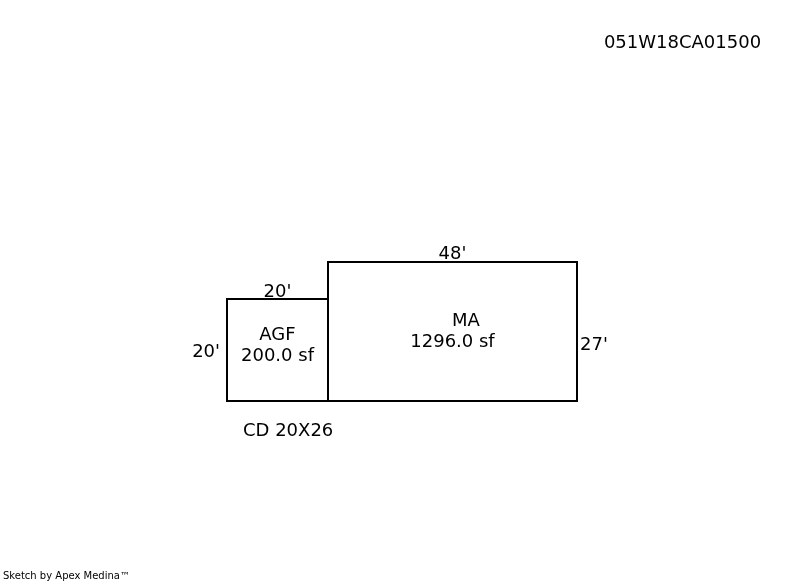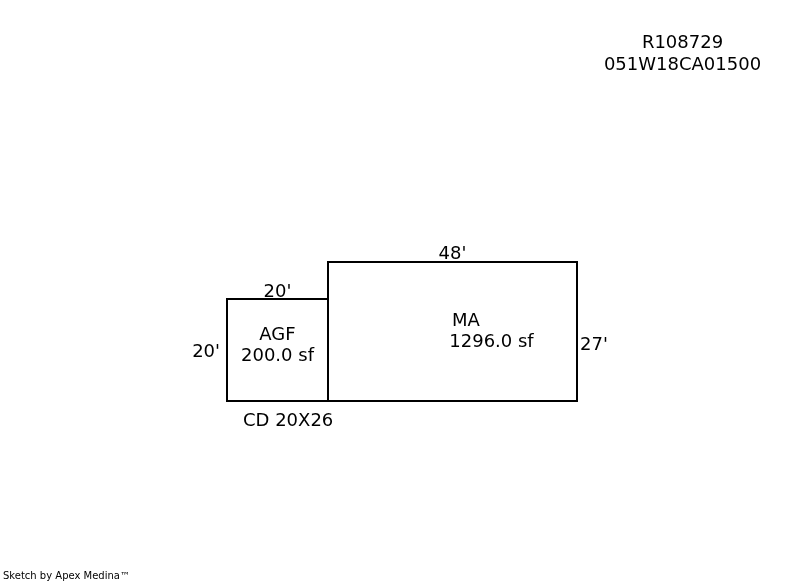--- a/index.html
+++ b/index.html
@@ -47,41 +47,40 @@
     line-height: 15px;
     color: #000000;
     white-space: nowrap;
   }
   .lbl-center { text-align: center; }
   .dim-ma-top   { left: 327px; top: 245px; width: 251px; }
   .dim-agf-top  { left: 226px; top: 283px; width: 103px; }
   .dim-agf-left { left: 160px; top: 343px; width: 60px; text-align: right; }
   .dim-ma-right { left: 580px; top: 336px; }
   .ma-name  { left: 327px; top: 312px; width: 278px; }
-  .ma-sqft  { left: 327px; top: 333px; width: 251px; margin-left: 39px; }
+  .ma-sqft  { left: 327px; top: 333px; width: 251px; }
   .agf-name { left: 226px; top: 326px; width: 103px; }
   .agf-sqft { left: 226px; top: 347px; width: 103px; }
-  .cd-note  { left: 243px; top: 412px; }
+  .cd-note  { left: 243px; top: 422px; }
   .footer {
     position: absolute;
     left: 3px;
     top: 570px;
     font-size: 10px;
     line-height: 12px;
     color: #000000;
     white-space: nowrap;
   }
 </style>
 </head>
 <body>
 
 <div class="canvas">
 
   <div class="header">
-    <div>R108729</div>
     <div>051W18CA01500</div>
   </div>
 
   <div class="rect rect-ma"></div>
   <div class="rect rect-agf"></div>
 
   <div class="lbl lbl-center dim-ma-top">48'</div>
   <div class="lbl dim-ma-right">27'</div>
   <div class="lbl lbl-center dim-agf-top">20'</div>
   <div class="lbl dim-agf-left">20'</div>

